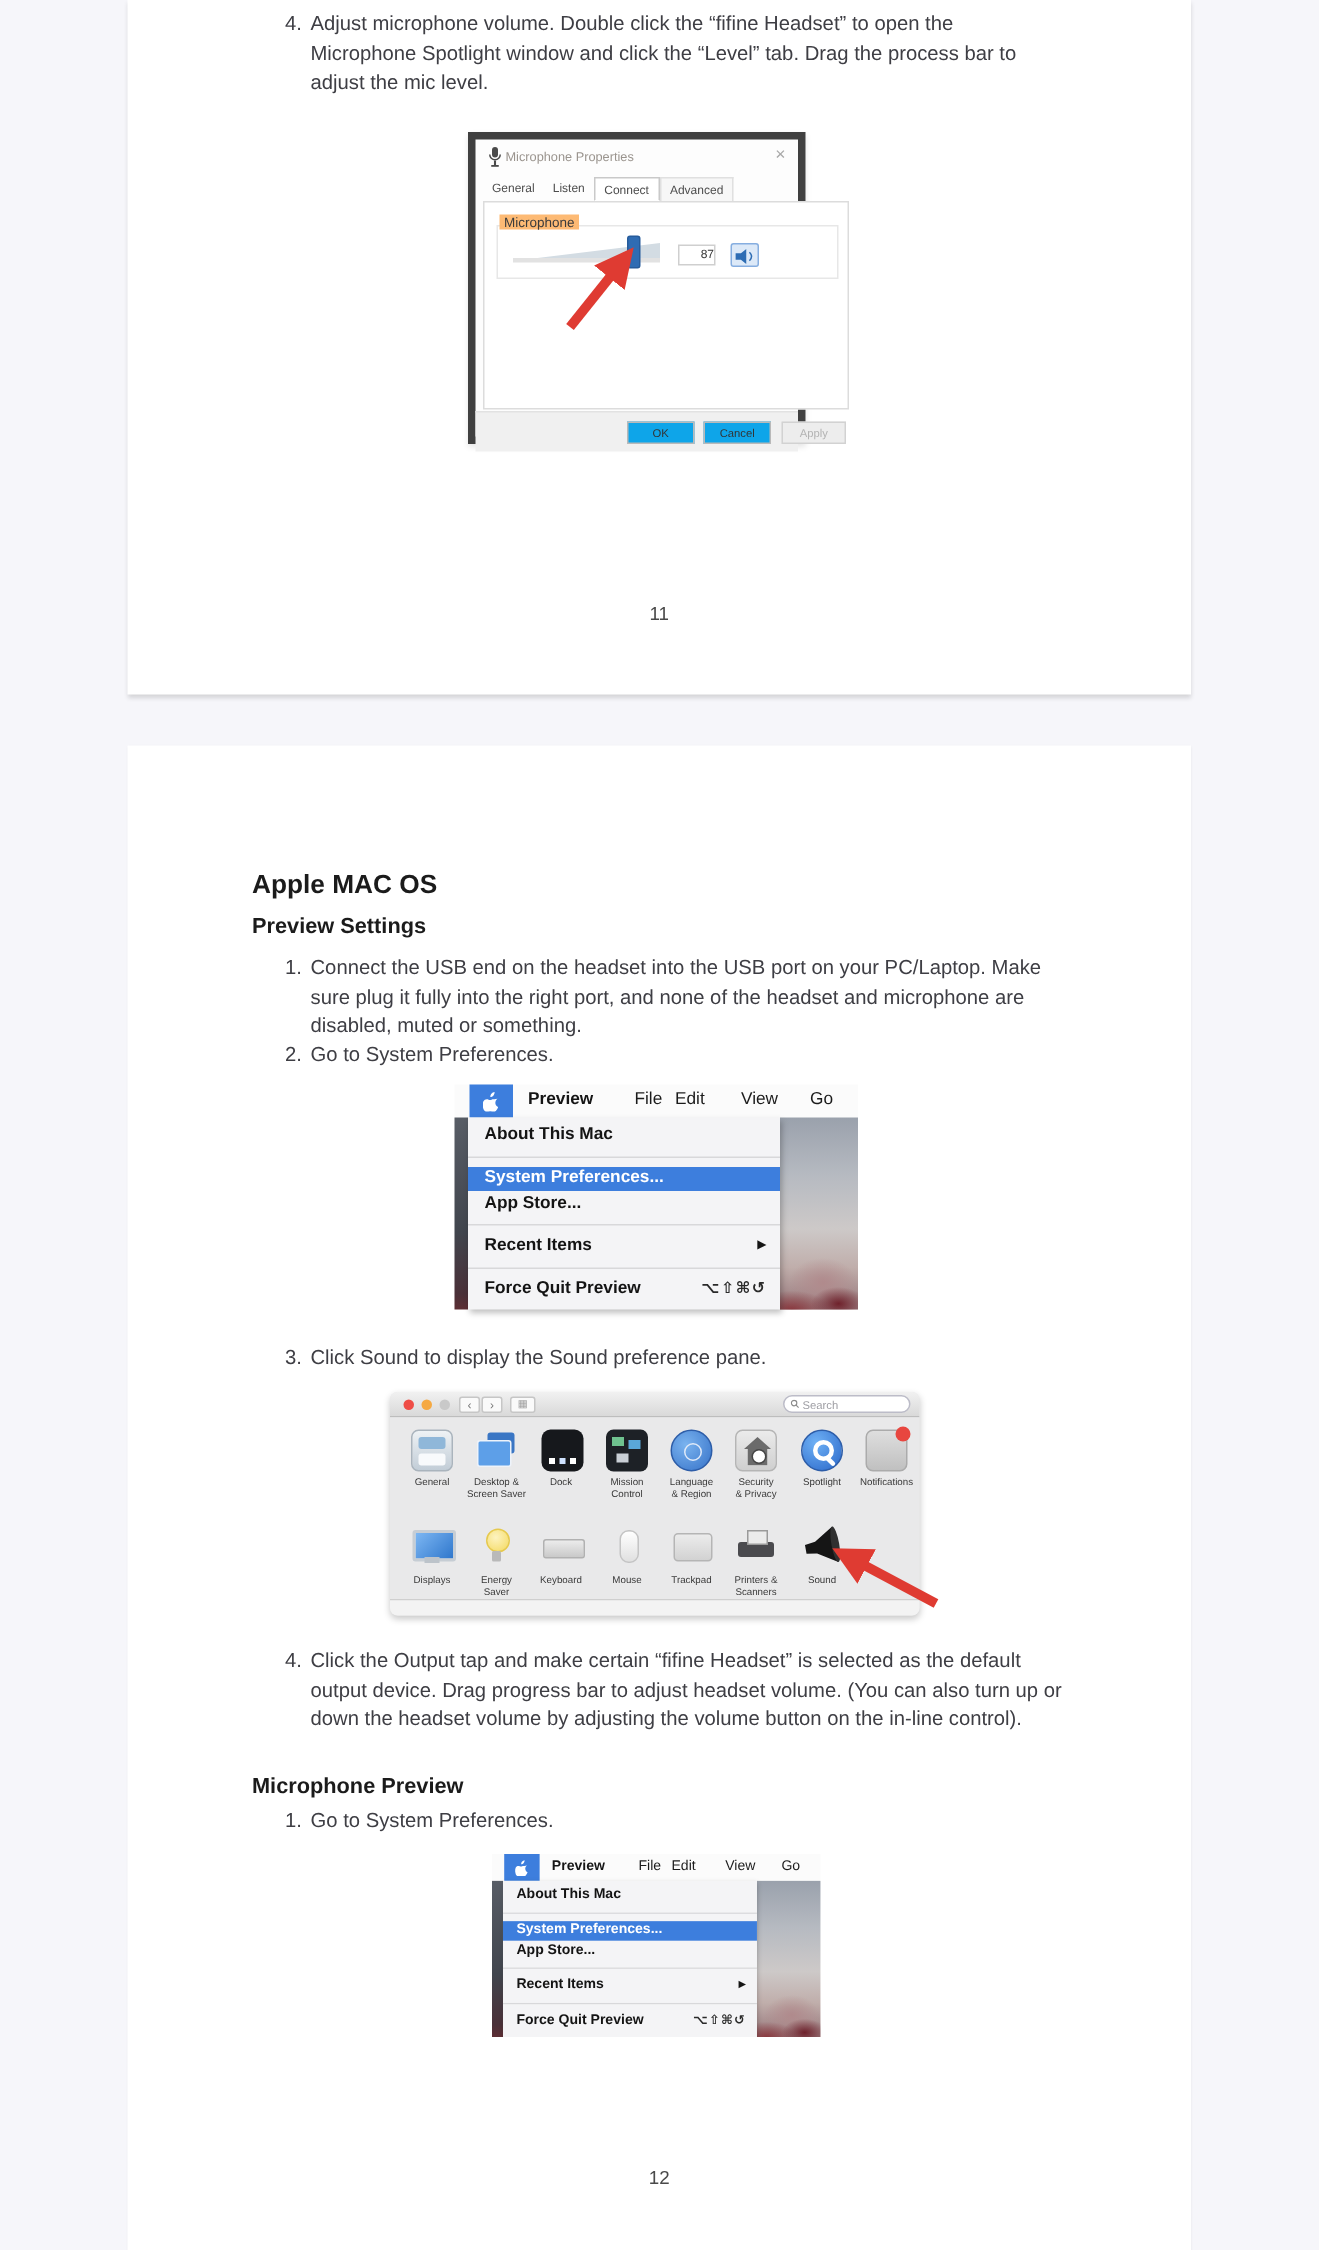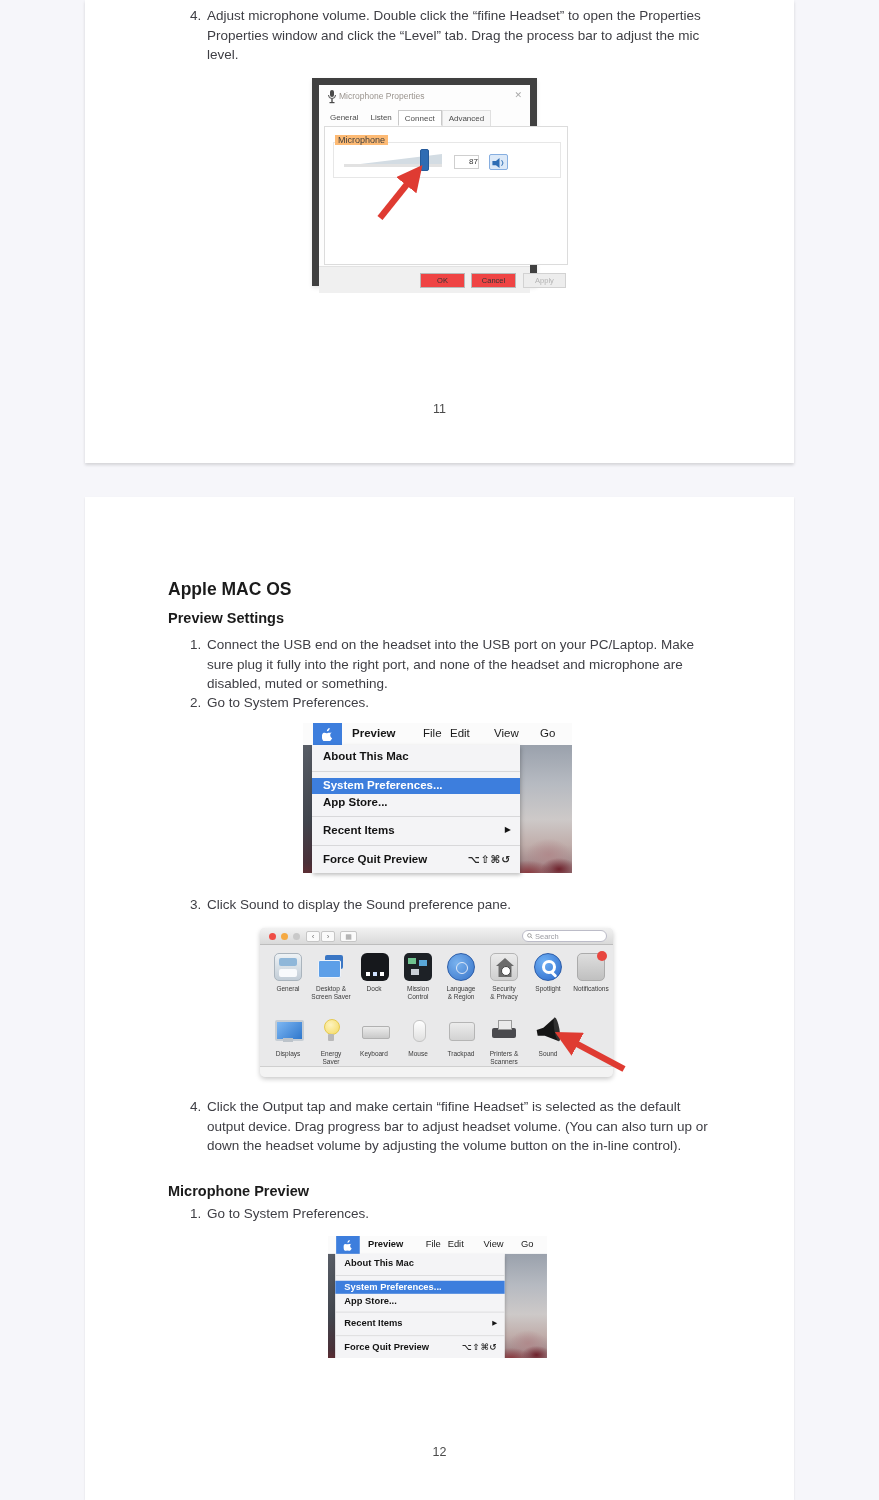--- a/index.html
+++ b/index.html
@@ -17,22 +17,22 @@
 
   .step { position:absolute; display:flex; font-size:13.5px; line-height:19.6px; color:#3e3e44; }
   .step .num { width:17px; flex:none; }
   .step .txt { width:501px; }
 
   .h1 { position:absolute; font-size:17.5px; font-weight:bold; color:#1b1b1b; }
   .h2 { position:absolute; font-size:14.5px; font-weight:bold; color:#1b1b1b; }
   .pagenum { position:absolute; left:0; width:100%; text-align:center; font-size:12.5px; color:#4a4a4a; }
 
   
-  #micdlg { position:absolute; left:227px; top:78px; width:225px; height:208px;
-            background:#fdfdfd; border:7px solid #404040; box-shadow:0 2px 4px rgba(0,0,0,.10); }
+  #micdlg { position:absolute; left:227px; top:88px; width:225px; height:208px;
+            background:#fdfdfd; border:5px solid #404040; box-shadow:0 2px 4px rgba(0,0,0,.10); }
   .dlg-title { position:absolute; left:0; top:0; width:100%; height:24px; }
   .dlg-title .t { position:absolute; left:20px; top:6px; font-size:8.5px; color:#9a948e; }
   .dlg-close { position:absolute; right:8px; top:5px; font-size:9px; color:#a9a9a9; }
   .mic-ico { position:absolute; left:8px; top:5px; width:10px; height:14px; }
   .tabs { position:absolute; left:5px; top:25px; height:16px; display:flex; font-size:8px; color:#4d4d4d; }
   .tab { padding:3px 6px 2px; position:relative; }
   .tab.active { background:#fff; border:1px solid #c9c9c9; border-bottom:1px solid #fff; top:0; z-index:2; }
   .tab.boxed { border:1px solid #e0e0e0; border-bottom:none; background:#f7f7f7; }
   .dlg-body { position:absolute; left:5px; top:41px; width:244px; height:139px; background:#fff; border:1px solid #dcdcdc; }
   .grp-label { position:absolute; left:10px; top:8px; font-size:9px; color:#3c3c3c; background:#fdba74; padding:0 3px; z-index:2; }
@@ -40,21 +40,21 @@
   .sl-groove { position:absolute; left:10px; top:21px; width:98px; height:3px; background:#e2e2e2; }
   .sl-wedge { position:absolute; left:10px; top:11px; width:98px; height:12px; background:#d3dce3;
               clip-path:polygon(0 100%,100% 0,100% 100%); }
   .sl-handle { position:absolute; left:86px; top:6px; width:9px; height:22px; background:#2f6cb3;
                border:1px solid #265b9b; border-radius:2px; }
   .lvl-box { position:absolute; left:120px; top:12px; width:25px; height:14px; border:1px solid #cfcfcf;
              font-size:8px; color:#333; text-align:right; line-height:12px; }
   .spk-btn { position:absolute; left:155px; top:11px; width:19px; height:16px; background:#dce9f8;
              border:1px solid #86aee0; border-radius:2px; }
   .dlg-foot { position:absolute; left:0; top:181px; width:100%; height:27px; background:#f0f0f0; border-top:1px solid #e2e2e2; }
-  .dbtn { position:absolute; top:6px; height:15px; background:#ef4444; border:1px solid #b9b9b9;
+  .dbtn { position:absolute; top:6px; height:15px; background:#0ea5e9; border:1px solid #b9b9b9;
           font-size:7.5px; color:#333; text-align:center; line-height:13px; }
   .dbtn.disabled { background:#ededed; border-color:#d2d2d2; color:#b3b3b3; }
 
   .red-arrow { position:absolute; pointer-events:none; }
 
   
   .macmenu { position:relative; width:269px; height:150px; background:#fff; }
   .mm-bar { position:absolute; left:0; top:0; width:100%; height:22px; background:#fbfbfb; }
   .mm-apple { position:absolute; left:10px; top:0; width:29px; height:22px; background:#3d7edd;
               display:flex; align-items:center; justify-content:center; }
@@ -140,21 +140,21 @@
   .ic-printers::before { left:2px; top:11px; width:24px; height:10px; background:#4a4a4e; border-radius:2px; }
   .ic-printers::after { left:8px; top:3px; width:12px; height:8px; background:#ebebeb; border:1px solid #9a9a9a; }
 </style>
 </head>
 <body>
 
 <div class="page" id="page1">
 
   <div class="step" style="left:105px; top:6px;">
     <span class="num">4.</span>
-    <div class="txt">Adjust microphone volume. Double click the “fifine Headset” to open the Properties Properties window and click the “Level” tab. Drag the process bar to adjust the mic level.</div>
+    <div class="txt">Adjust microphone volume. Double click the “fifine Headset” to open the Microphone Spotlight window and click the “Level” tab. Drag the process bar to adjust the mic level.</div>
   </div>
 
   <div id="micdlg">
     <div class="dlg-title">
       <svg class="mic-ico" viewBox="0 0 10 14">
         <rect x="3" y="0" width="4" height="7" rx="2" fill="#4a4a4a"></rect>
         <path d="M1.5 5 a3.5 3.5 0 0 0 7 0" stroke="#4a4a4a" fill="none" stroke-width="1"></path>
         <rect x="4.3" y="9" width="1.4" height="3" fill="#4a4a4a"></rect>
         <rect x="2.5" y="12" width="5" height="1.2" fill="#4a4a4a"></rect>
       </svg>

